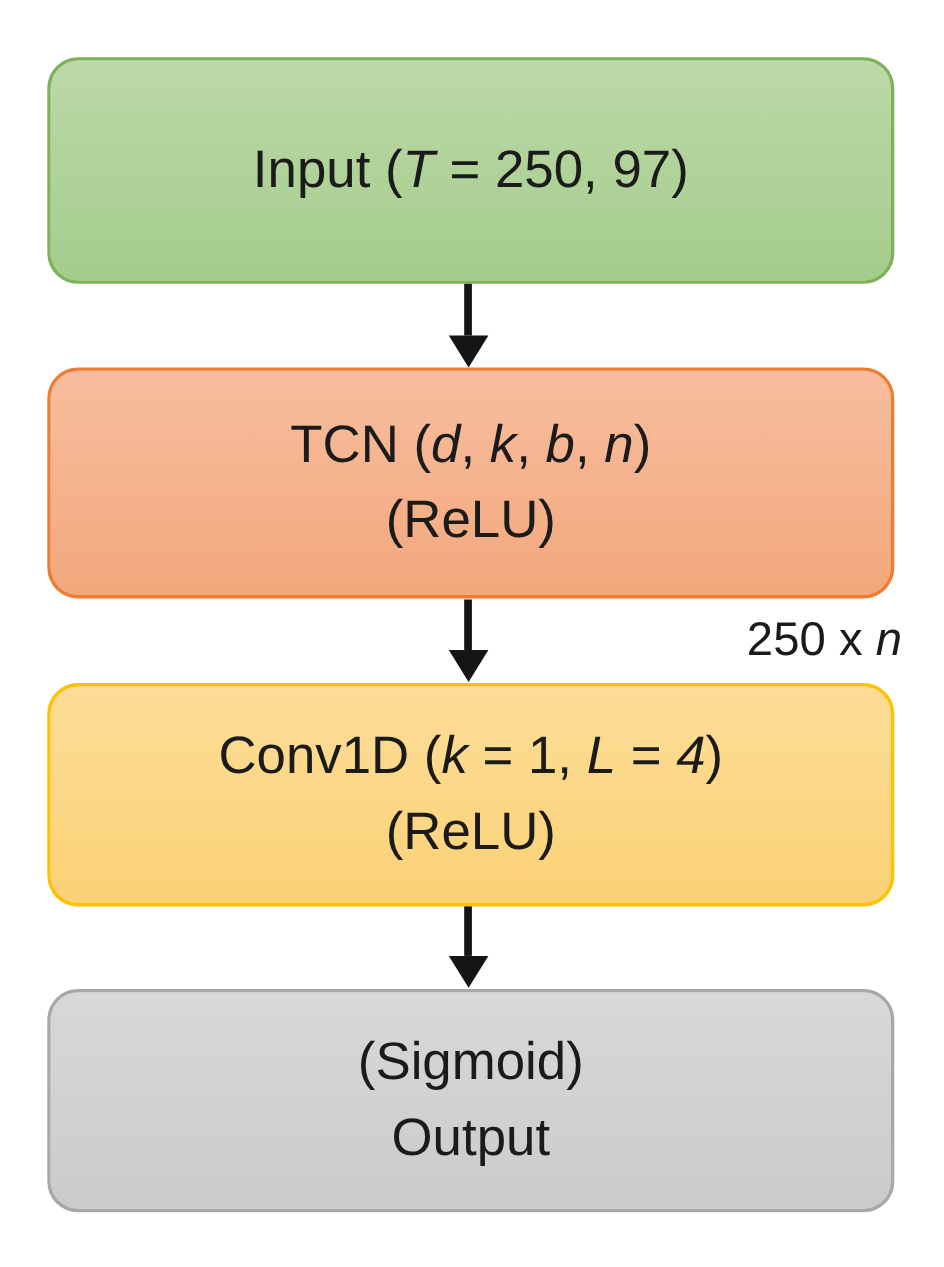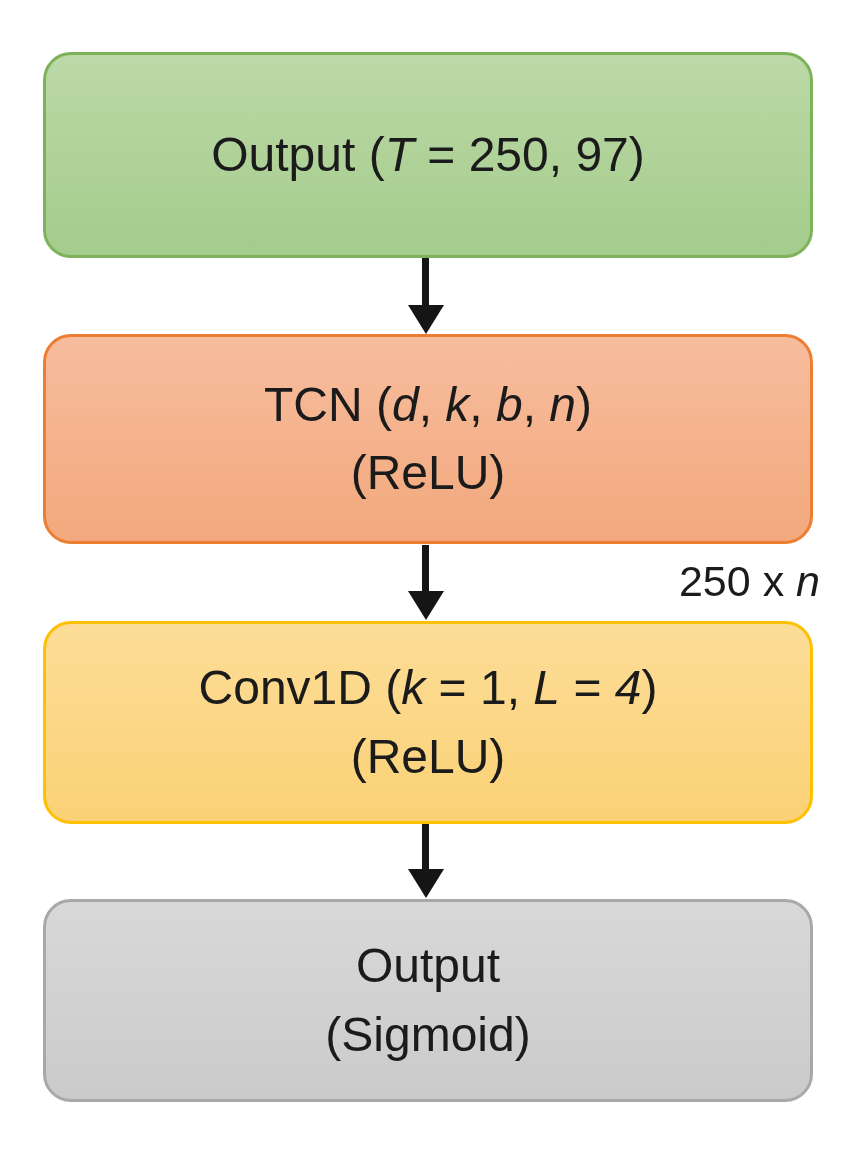--- a/index.html
+++ b/index.html
@@ -77,38 +77,38 @@
   #dim-1 { top: 266px; }
   #dim-2 { top: 560px; text-align: center; }
   #dim-3 { top: 835px; }
 </style>
 </head>
 <body>
 
 <div class="canvas">
 
   <div class="box" id="box-input" style="background: linear-gradient(rgb(188, 217, 167) 0%, rgb(164, 204, 140) 100%); border-color: rgb(126, 178, 90); color: rgb(27, 27, 27);">
-    <div class="box-line"><span>Output (</span><span class="it">T</span><span> = 250, 97)</span></div>
+    <div class="box-line"><span>Input (</span><span class="it">T</span><span> = 250, 97)</span></div>
   </div>
 
   <div class="arrow" id="arrow-1"></div>
 
   <div class="box" id="box-tcn" style="background: linear-gradient(rgb(247, 189, 158) 0%, rgb(242, 168, 124) 100%); border-color: rgb(237, 125, 49); color: rgb(27, 27, 27);">
     <div class="box-line"><span>TCN (</span><span class="it">d</span><span>, </span><span class="it">k</span><span>, </span><span class="it">b</span><span>, </span><span class="it">n</span><span>)</span></div>
     <div class="box-line"><span>(ReLU)</span></div>
   </div>
 
   <div class="arrow" id="arrow-2"></div>
   <div class="dim-label" id="dim-2"><span>250 x </span><span class="it">n</span></div>
 
   <div class="box" id="box-conv1d" style="background: linear-gradient(rgb(252, 221, 151) 0%, rgb(251, 209, 118) 100%); border-color: rgb(254, 193, 2); color: rgb(27, 27, 27);">
     <div class="box-line"><span>Conv1D (</span><span class="it">k</span><span> = 1, </span><span class="it">L</span><span> = </span><span class="it">4</span><span>)</span></div>
     <div class="box-line"><span>(ReLU)</span></div>
   </div>
 
   <div class="arrow" id="arrow-3"></div>
 
   <div class="box" id="box-output" style="background: linear-gradient(rgb(216, 216, 216) 0%, rgb(203, 203, 203) 100%); border-color: rgb(168, 168, 168); color: rgb(27, 27, 27);">
+    <div class="box-line"><span>(Sigmoid)</span></div>
     <div class="box-line"><span>Output</span></div>
-    <div class="box-line"><span>(Sigmoid)</span></div>
   </div>
 
 </div>
 
 </body></html>

